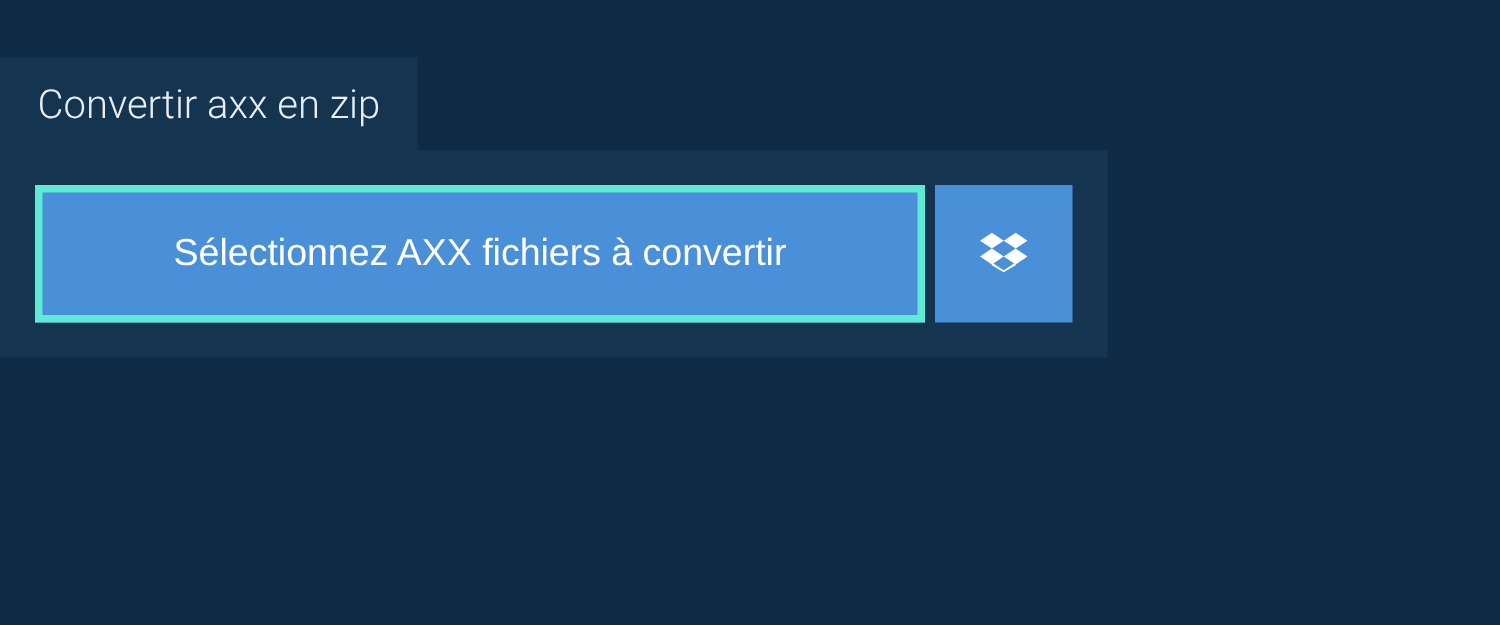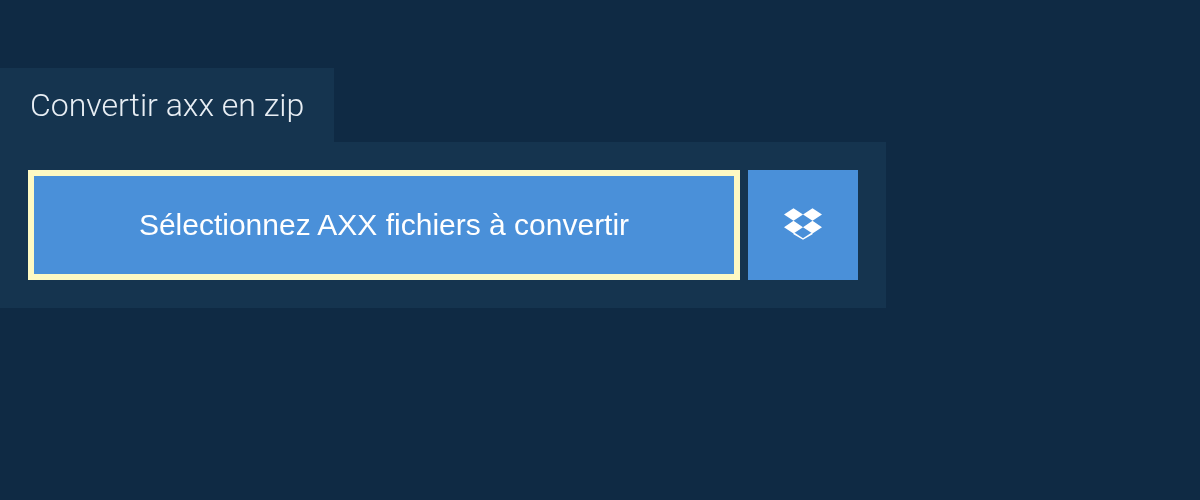--- a/index.html
+++ b/index.html
@@ -9,42 +9,42 @@
     }
     body {
       width: 1200px;
       height: 500px;
       background: #0f2a44;
       font-family: -apple-system, BlinkMacSystemFont, "Segoe UI", Roboto, Arial, sans-serif;
       overflow: hidden;
     }
     .tab-bar {
       display: flex;
-      padding-top: 68px;
+      padding-top: 46px;
     }
     .tab {
       background: #15344f;
       color: #e8eef4;
       font-size: 32px;
       font-weight: 300;
       padding: 18px 30px;
       margin-left: 0;
     }
     .panel {
       background: #15344f;
       padding: 28px;
       width: 886px;
     }
     .button-row {
       display: flex;
       gap: 8px;
     }
     .select-button {
       background: #4a90d9;
-      border: 6px solid #fef9c3;
+      border: 6px solid #5eead4;
       color: #ffffff;
       font-size: 30px;
       font-weight: 300;
       padding: 32px 48px;
       cursor: pointer;
       flex: 0 0 auto;
       display: flex;
       align-items: center;
       justify-content: center;
       width: 712px;

